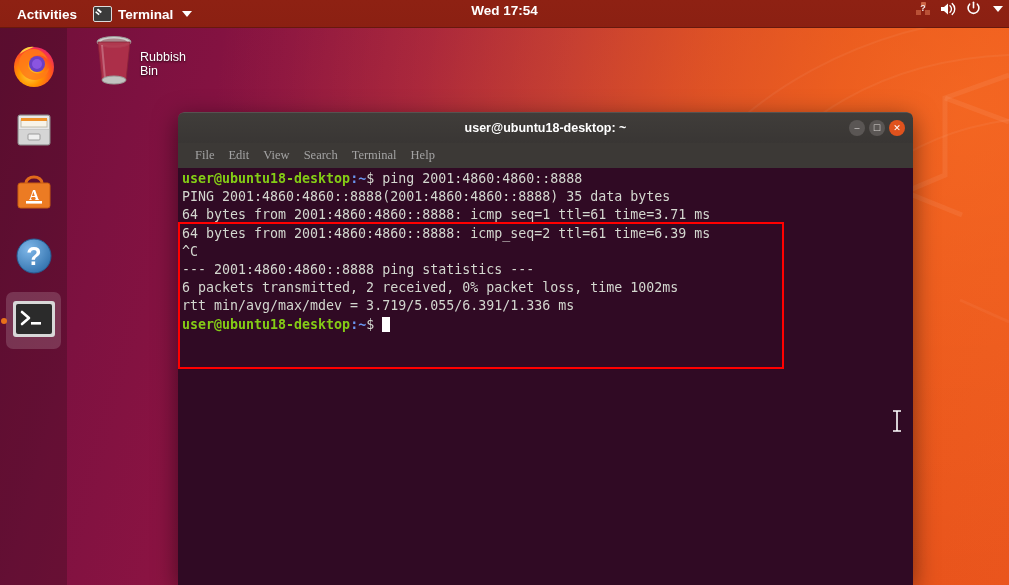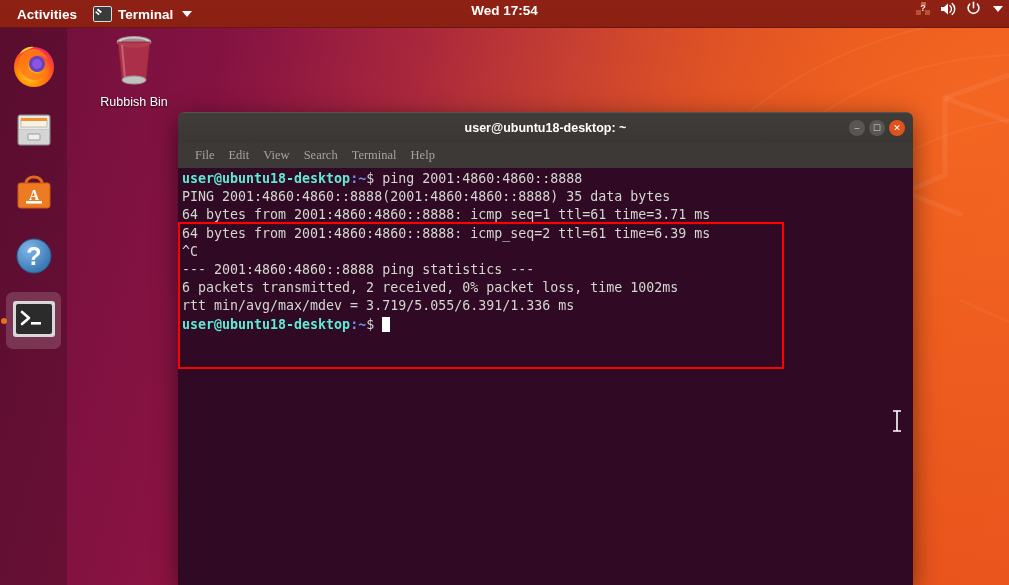--- a/index.html
+++ b/index.html
@@ -162,21 +162,21 @@
     background: #e8701a;
   }
   .dock-icon { position: relative; z-index: 2; }
 
   
   #desktop-icon {
     position: absolute;
     left: 88px; top: 33px;
     width: 92px;
     display: flex;
-    flex-direction: column;
+    flex-direction: row;
     align-items: center;
     z-index: 20;
   }
   #desktop-icon .label {
     margin-top: 2px;
     color: #ffffff;
     font-size: 12.5px;
     text-shadow: 0 1px 2px rgba(0,0,0,0.75);
     font-family: "Liberation Sans", sans-serif;
   }
@@ -257,21 +257,21 @@
     overflow: hidden;
   }
   #term-text {
     font-family: "DejaVu Sans Mono", "Liberation Mono", monospace;
     font-size: 13.3px;
     line-height: 18.2px;
     color: #d3d7cf;
     white-space: pre;
     padding-left: 2px;
   }
-  .c-green  { color: #5eead4; font-weight: bold; }
+  .c-green  { color: #84cc16; font-weight: bold; }
   .c-blue   { color: #6a96f0; font-weight: bold; }
   .c-white  { color: #d3d7cf; }
   .cursor-block {
     display: inline-block;
     width: 8px;
     height: 15px;
     background: #ffffff;
     vertical-align: -3px;
   }
 

